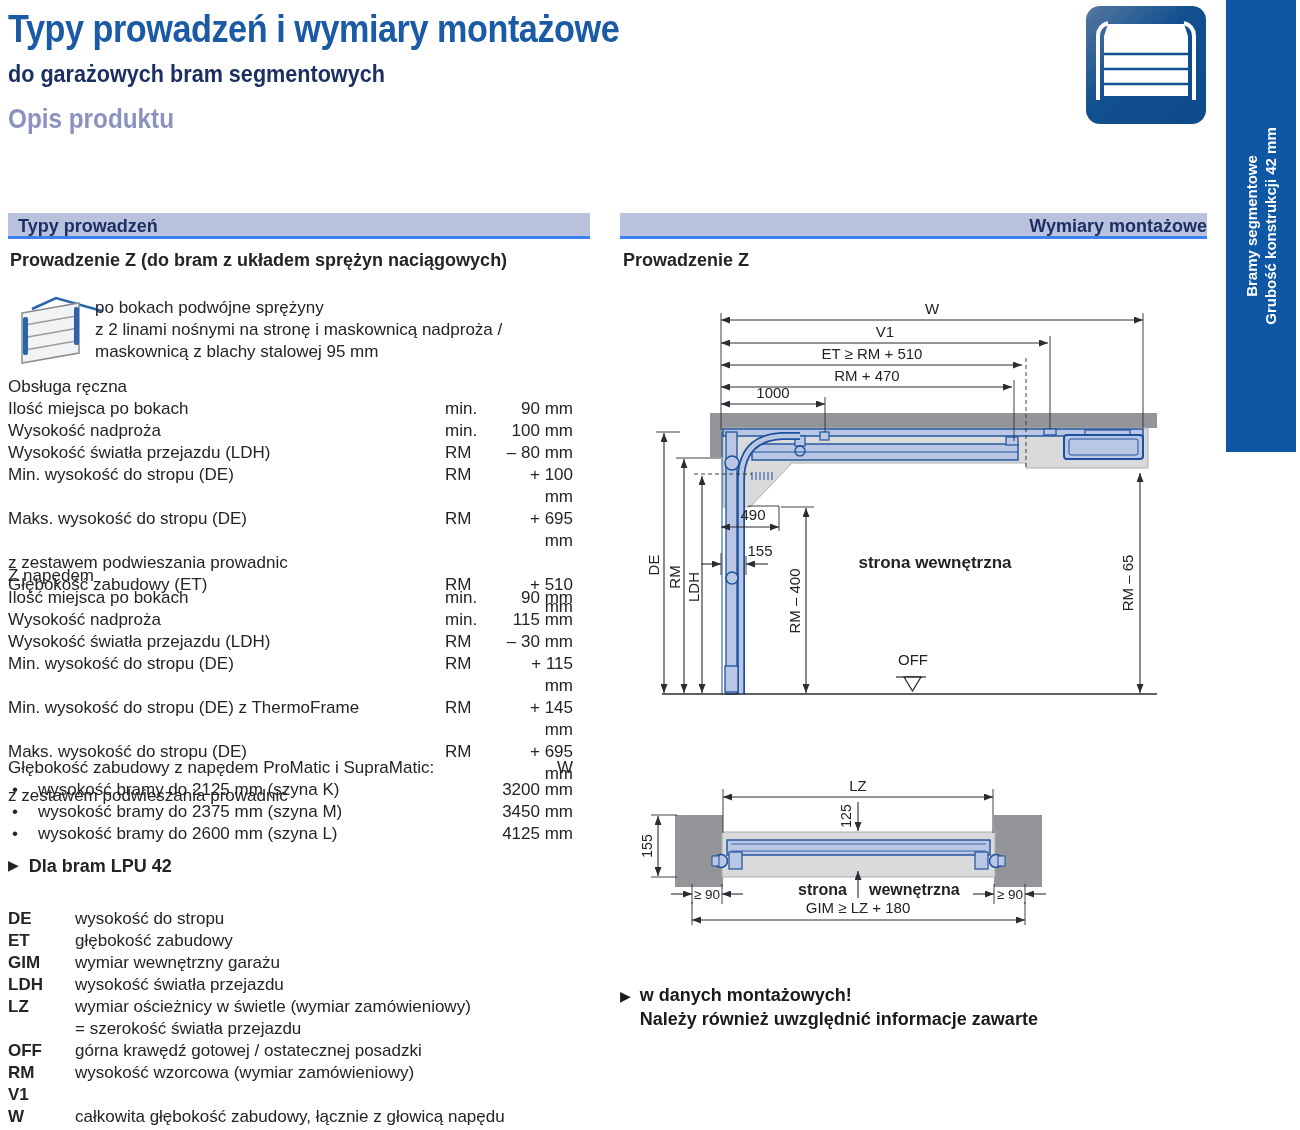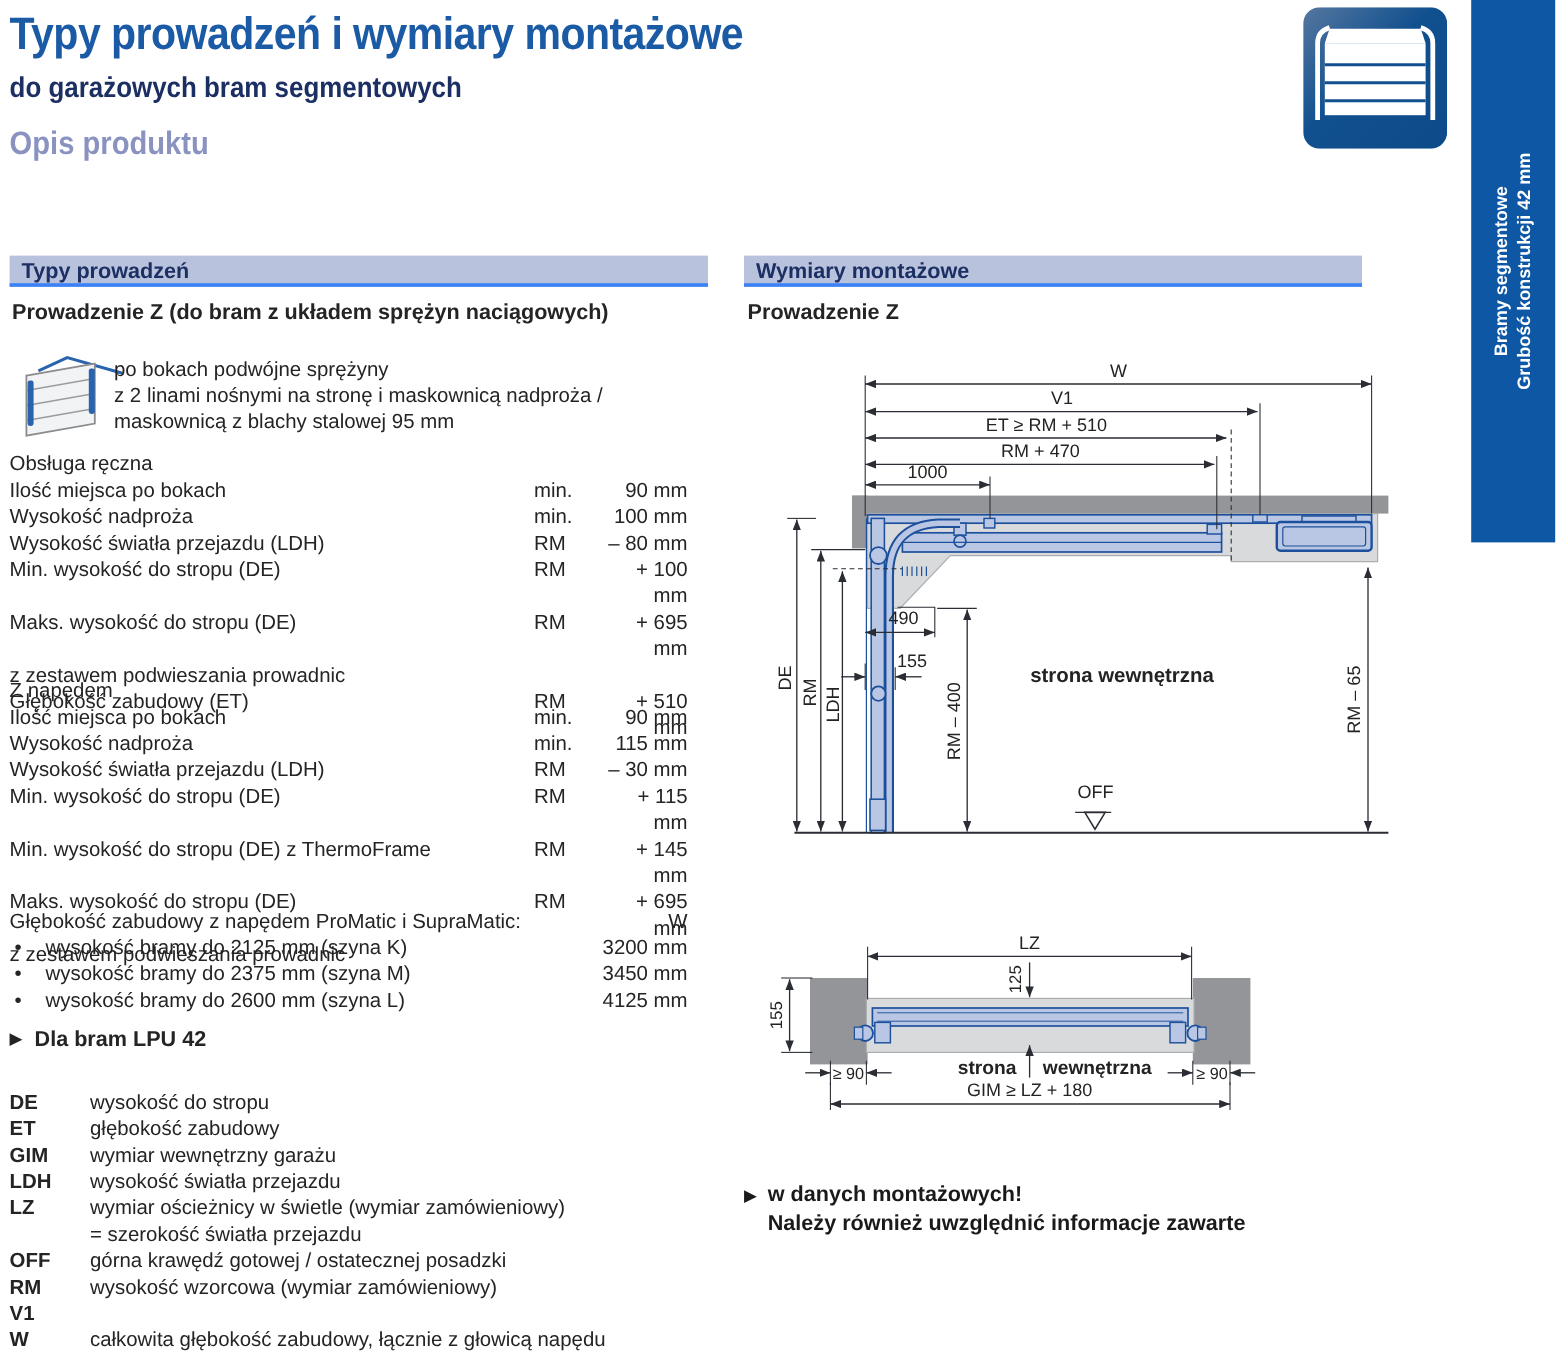--- a/index.html
+++ b/index.html
@@ -65,21 +65,21 @@
 <div class="abs strip">
   <div class="strip-text">
     <div>Bramy segmentowe</div>
     <div>Grubość konstrukcji 42 mm</div>
   </div>
 </div>
 
 <div class="hbar" style="left:8px; width:582px;">
   <span>Typy prowadzeń</span>
 </div>
-<div class="hbar" style="left:620px; width:515px;">
+<div class="hbar" style="left:620px; width:587px;text-align:right;">
   <span>Wymiary montażowe</span>
 </div>
 
 <div class="abs leadtitle" style="left:10px; top:250px;">Prowadzenie Z (do bram z układem sprężyn naciągowych)</div>
 
 <div class="abs" style="left:4px; top:293px;">
   <svg width="100" height="82" viewBox="0 0 100 82">
     <path d="M28,16 L52,5 L98,18" fill="none" stroke="#2a64ad" stroke-width="2.5"></path>
     <polygon points="18,20 75,10 75,60 18,70" fill="#f2f3f5" stroke="#8a8c8f" stroke-width="1.5"></polygon>
     <line x1="18" y1="32.5" x2="75" y2="22.5" stroke="#9a9c9f" stroke-width="1.3"></line>

